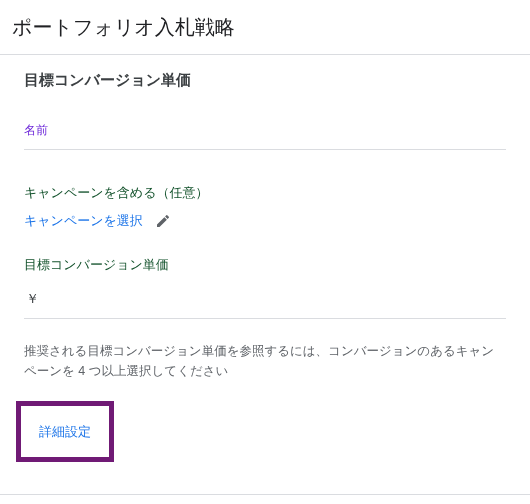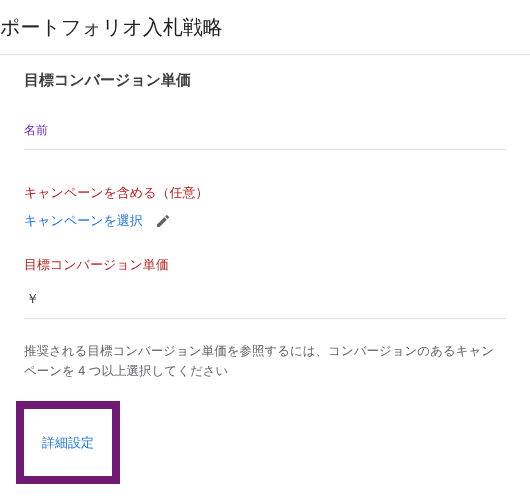--- a/index.html
+++ b/index.html
@@ -3,21 +3,21 @@
   <meta charset="utf-8">
   <style>
     * { box-sizing: border-box; margin: 0; padding: 0; }
     body {
       font-family: Arial, "Hiragino Kaku Gothic ProN", "Hiragino Sans", Meiryo, sans-serif;
       background: #fff;
       width: 530px;
       color: #3c4043;
     }
     .header {
-      padding: 14px 0 13px;
+      padding: 14px 12px 13px;
       border-bottom: 1px solid #dadce0;
     }
     .header-title {
       font-size: 20px;
       font-weight: 400;
       color: #202124;
     }
     .section {
       padding: 16px 24px 8px 24px;
     }
@@ -33,21 +33,21 @@
       margin-bottom: 4px;
     }
     .name-field {
       border-bottom: 1px solid #dadce0;
       padding-bottom: 6px;
       margin-bottom: 34px;
       font-size: 13px;
     }
     .sublabel {
       font-size: 13px;
-      color: #b91c1c;
+      color: #14532d;
       margin-bottom: 10px;
       font-family: Liberation Serif, serif;
     }
     .link-row {
       display: flex;
       align-items: center;
       gap: 12px;
       margin-bottom: 26px;
     }
     .link {
@@ -66,23 +66,23 @@
       border-bottom: 1px solid #dadce0;
       margin-bottom: 22px;
     }
     .helper-text {
       font-size: 12.5px;
       color: #5f6368;
       line-height: 1.6;
       margin-bottom: 20px;
     }
     .adv-settings-wrap {
-      border: 8px solid #701a75;
+      border: 5px solid #701a75;
       display: inline-block;
-      padding: 24px 18px;
+      padding: 16px 18px;
       margin-bottom: 24px;
       margin-left: -8px;
       text-align: right;
     }
     .adv-settings {
       color: #1a73e8;
       font-size: 13px;
       cursor: pointer;
     }
     .footer {

